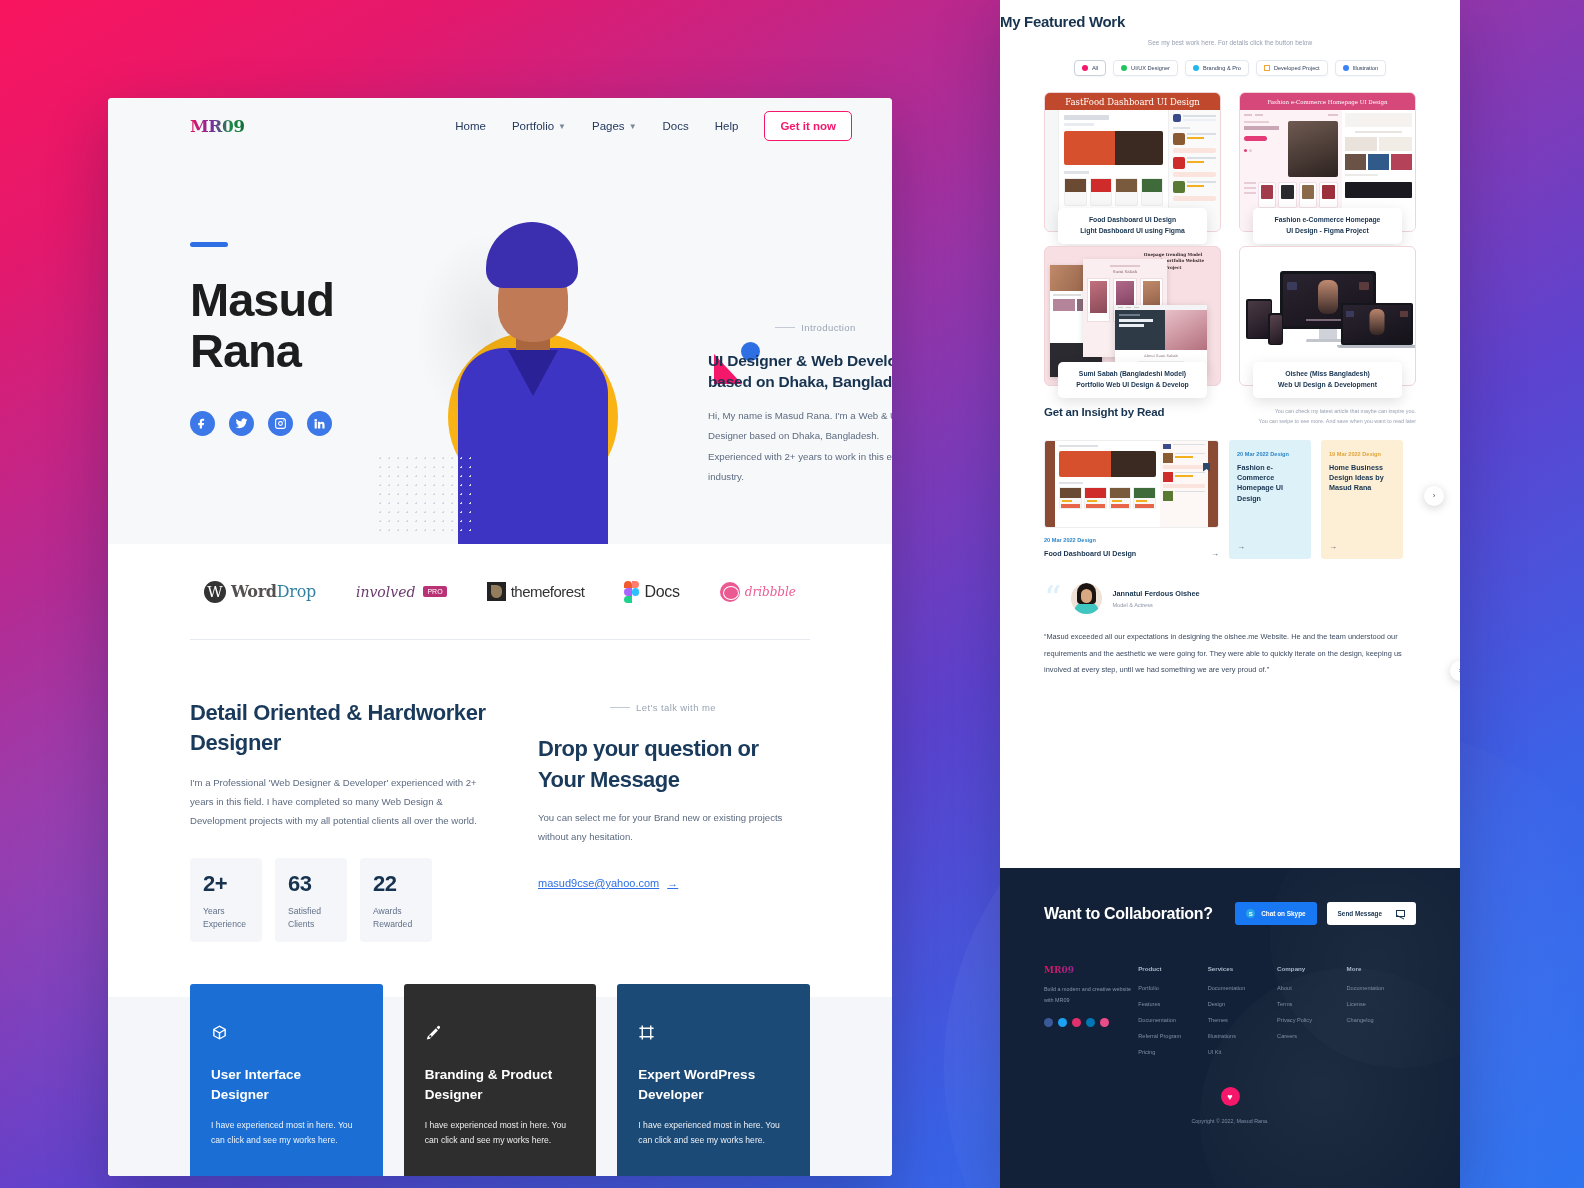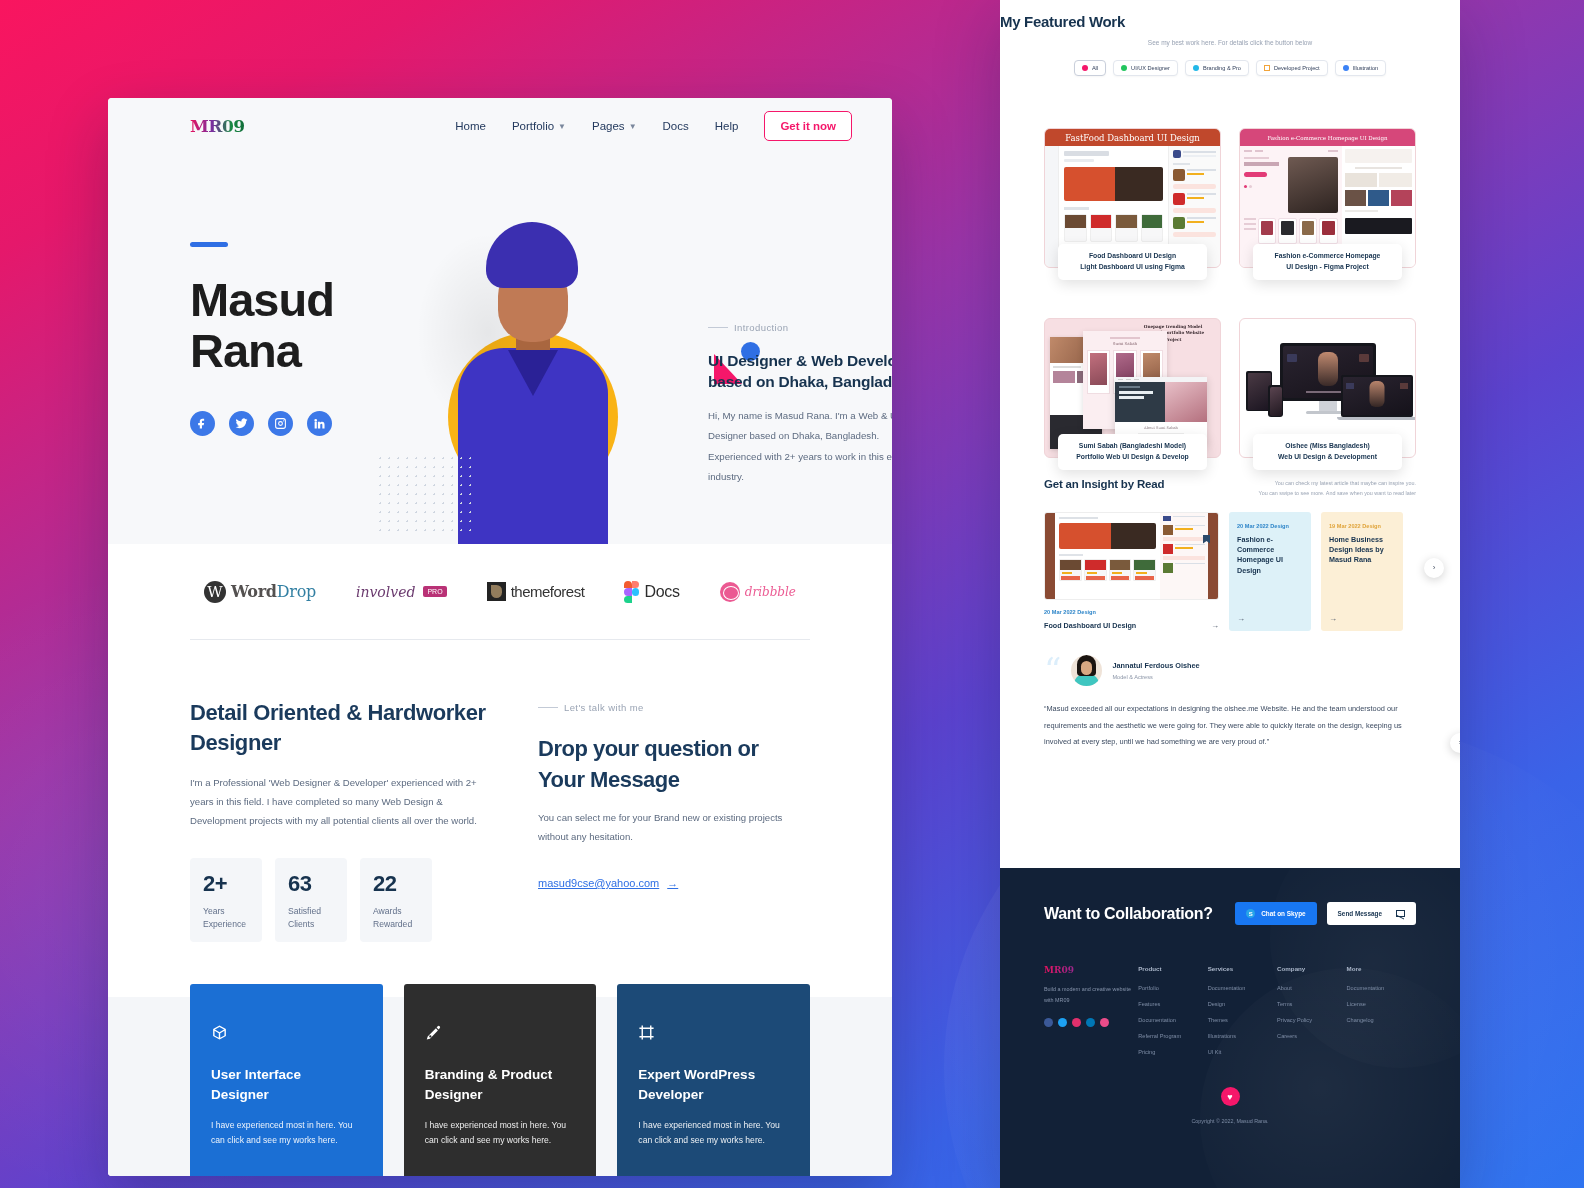--- a/index.html
+++ b/index.html
@@ -71,21 +71,21 @@
               background: radial-gradient(ellipse at 60% 50%, rgba(0,0,0,0.07), rgba(0,0,0,0) 70%); }
   .dotgrid { position: absolute; left: 268px; top: 300px; width: 95px; height: 78px;
              background-image: radial-gradient(#cfd6e0 1px, transparent 1px);
              background-size: 9px 9px; }
   .tri { position: absolute; left: 606px; top: 200px; width: 0; height: 0;
          border-left: 28px solid #f5176a; border-top: 30px solid transparent; }
   .blue-dot { position: absolute; left: 633px; top: 188px; width: 19px; height: 19px;
               border-radius: 50%; background: #2f6fe4; }
 
   .hero-right { position: absolute; left: 600px; top: 168px; width: 215px; }
-  .kicker { display: flex; align-items: center; gap: 6px; font-size: 9.5px; color: #9aa4b4; letter-spacing: .4px; }
+  .kicker { display: flex; align-items: center; gap: 6px; font-size: 9.5px; color: #9aa4b4; letter-spacing: .4px; justify-content: center; }
   .kicker .line { width: 20px; height: 1px; background: #c3cad6; }
   .hero-h2 { font-size: 15.5px; line-height: 1.35; font-weight: bold; color: #17334f; margin-top: 18px; letter-spacing: -0.2px;}
   .hero-p { font-size: 9.7px; line-height: 2.1; color: #5d6b80; margin-top: 13px; }
 
   .brands { background: #fff; height: 95px; display: flex; align-items: center;
             justify-content: space-between; padding: 0 96px; }
   .brand { opacity: .92; display: flex; align-items: center; gap: 5px; }
   .wp-mark { width: 22px; height: 22px; border-radius: 50%; background: #222; color: #fff;
              font-family: "DejaVu Serif", serif; font-size: 15px; display:flex; align-items:center; justify-content:center; }
   .wp-text { font-family: "DejaVu Serif", serif; font-size: 16px; color: #21759b; letter-spacing: -0.3px; }
@@ -144,21 +144,21 @@
   .rp-sub { text-align: center; font-size: 6.5px; color: #98a2b3; margin-top: 9px; }
   .chips { display: flex; justify-content: center; gap: 7px; margin-top: 14px; }
   .chip { display: flex; align-items: center; gap: 4px; border: 1px solid #e3e7ee; background: #fff;
           border-radius: 4px; padding: 4px 7px; font-size: 5.6px; color: #33415c; cursor: pointer;
           box-shadow: 0 1px 2px rgba(0,0,0,0.04); }
   .chip.active { border-color: #c9cfdb; }
   .chip-dot { width: 6px; height: 6px; border-radius: 50%; flex: 0 0 auto; }
   .chip-sq { width: 6px; height: 6px; border: 1.2px solid #f2a43a; flex: 0 0 auto; }
 
   .cards { display: grid; grid-template-columns: 1fr 1fr; gap: 14px 18px; padding: 16px 44px 0; }
-  .card { position: relative; margin-top: 36px; }
+  .card { position: relative; }
   .card-img { height: 140px; border-radius: 6px; overflow: hidden; position: relative;
               border: 1px solid #f0d4d8; }
   .card-cap { position: absolute; left: 14px; right: 14px; bottom: -12px; background: #fff;
               border-radius: 5px; padding: 7px 4px; text-align: center; font-size: 6.8px; line-height: 1.6;
               color: #17334f; font-weight: bold; box-shadow: 0 4px 14px rgba(0,0,0,0.12); }
   .mock-bar { height: 17px; display:flex; align-items:center; justify-content:center;
               font-family:"DejaVu Serif", serif; font-size: 8.5px; color: #fff; }
   .mock-body { position:absolute; left:0; right:0; top:17px; bottom:0; display:flex; }
 
   .insight { padding: 20px 44px 0; }

